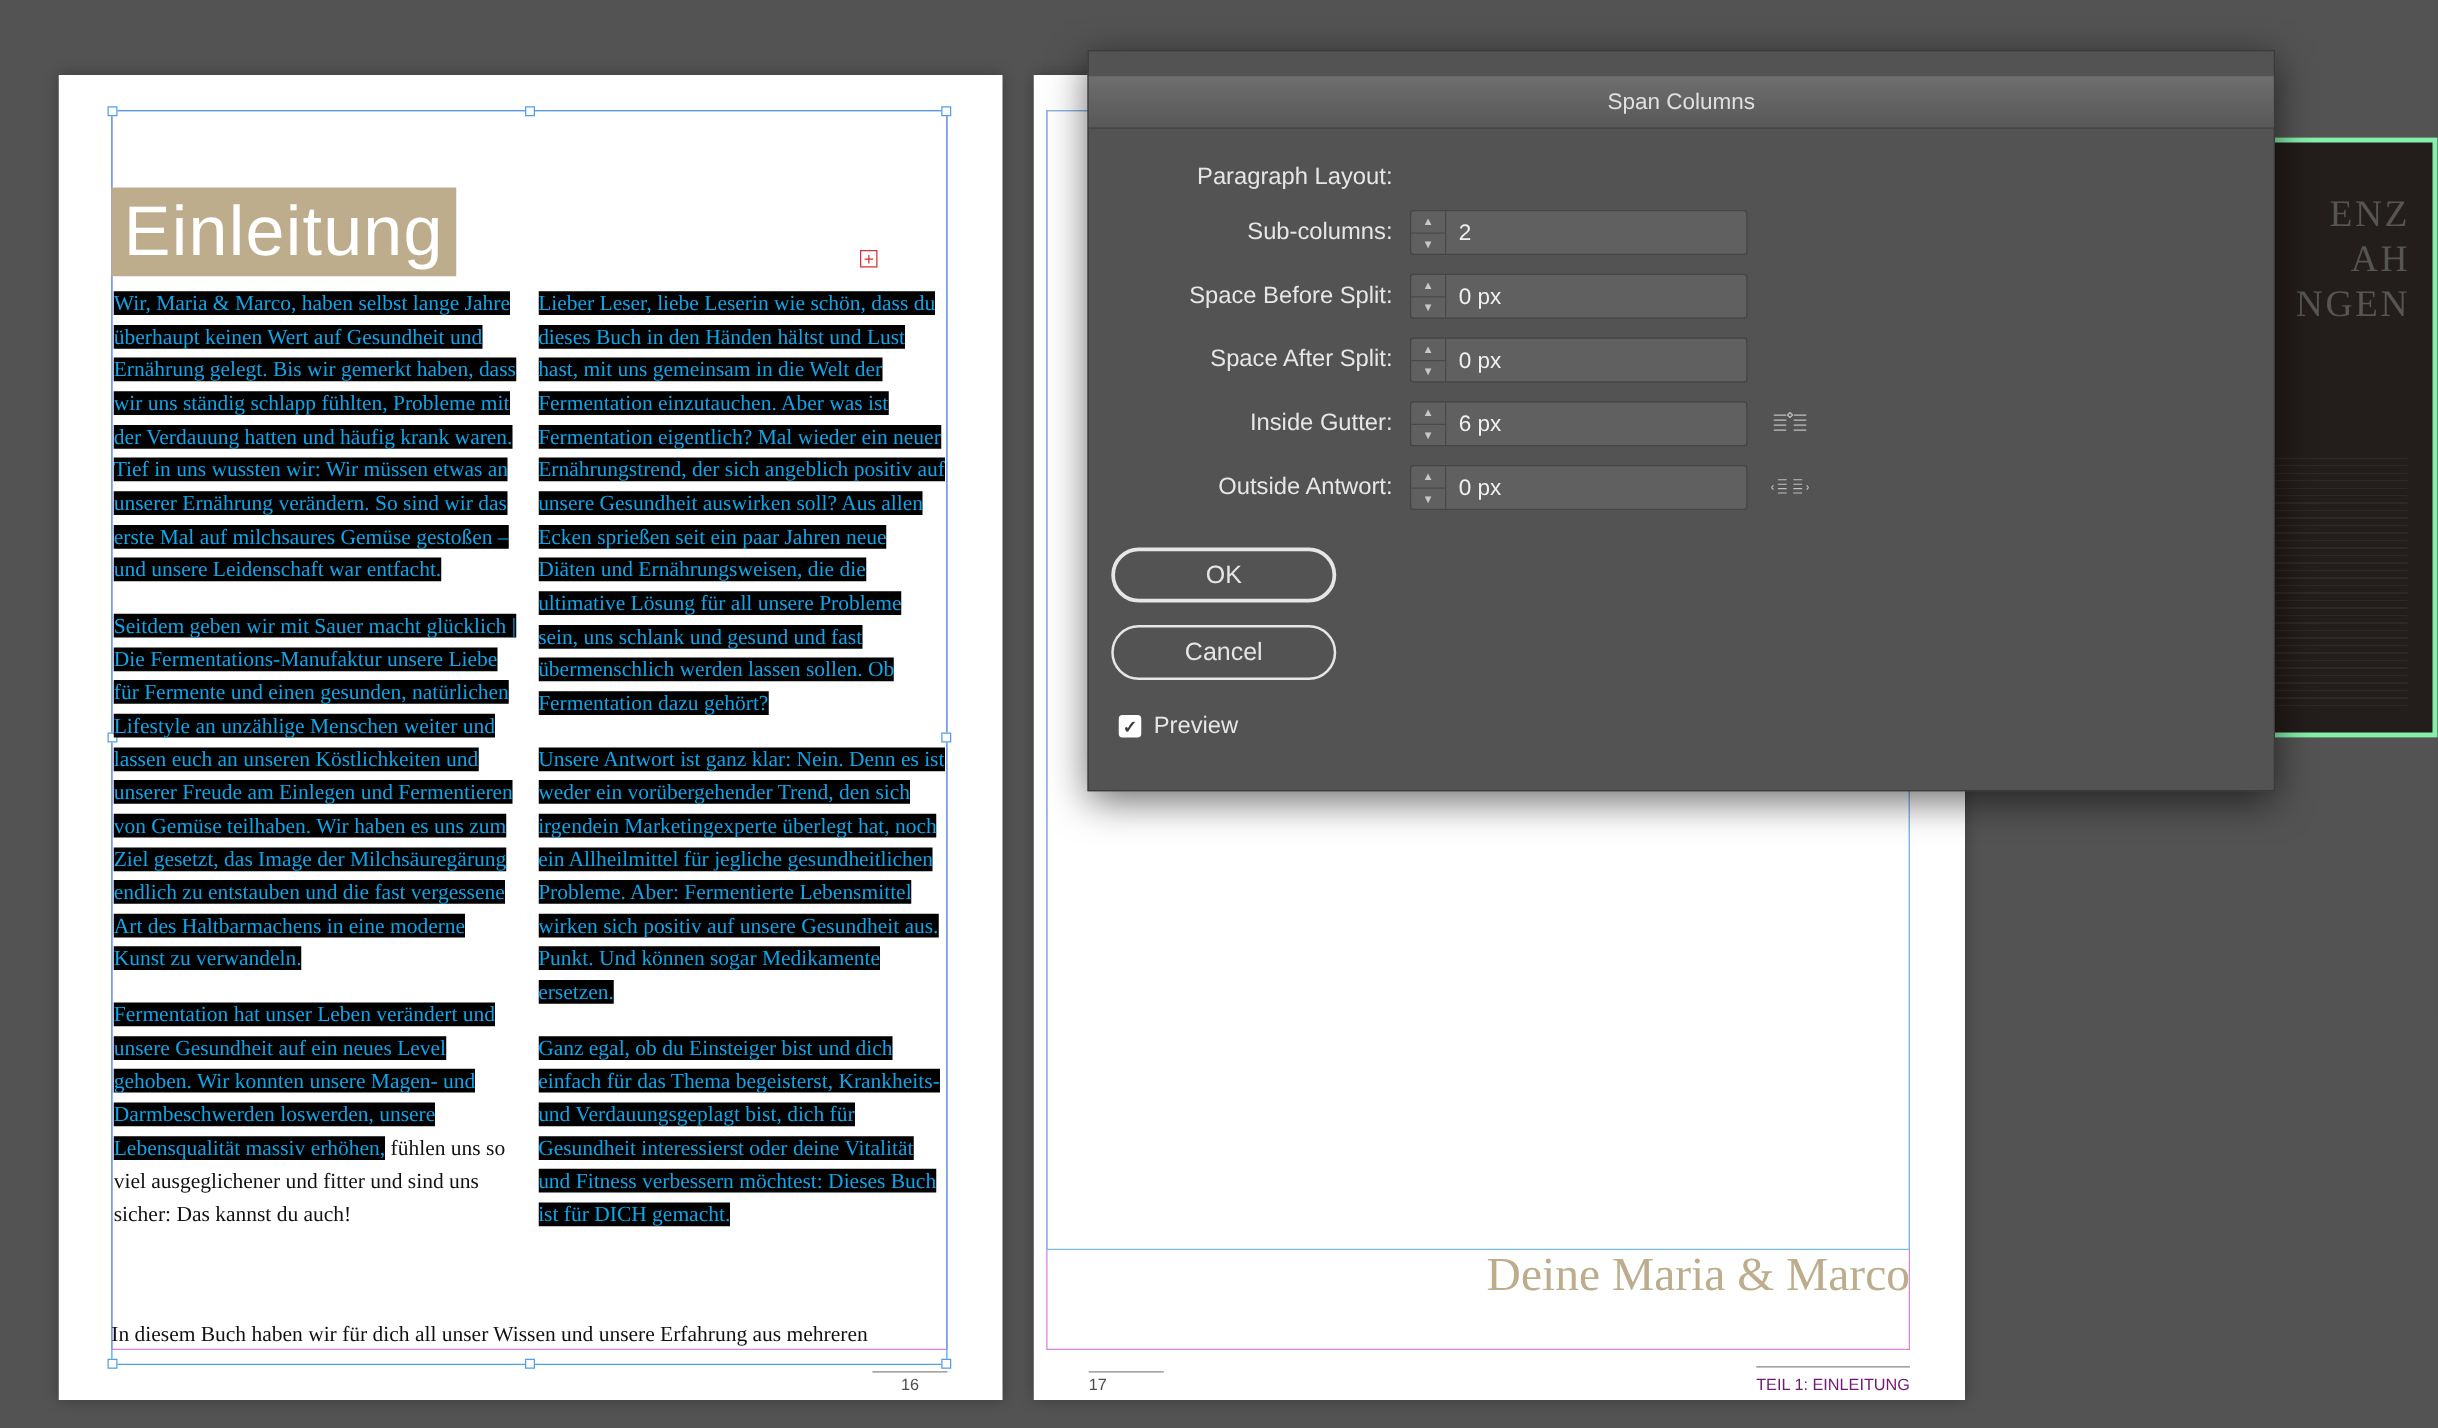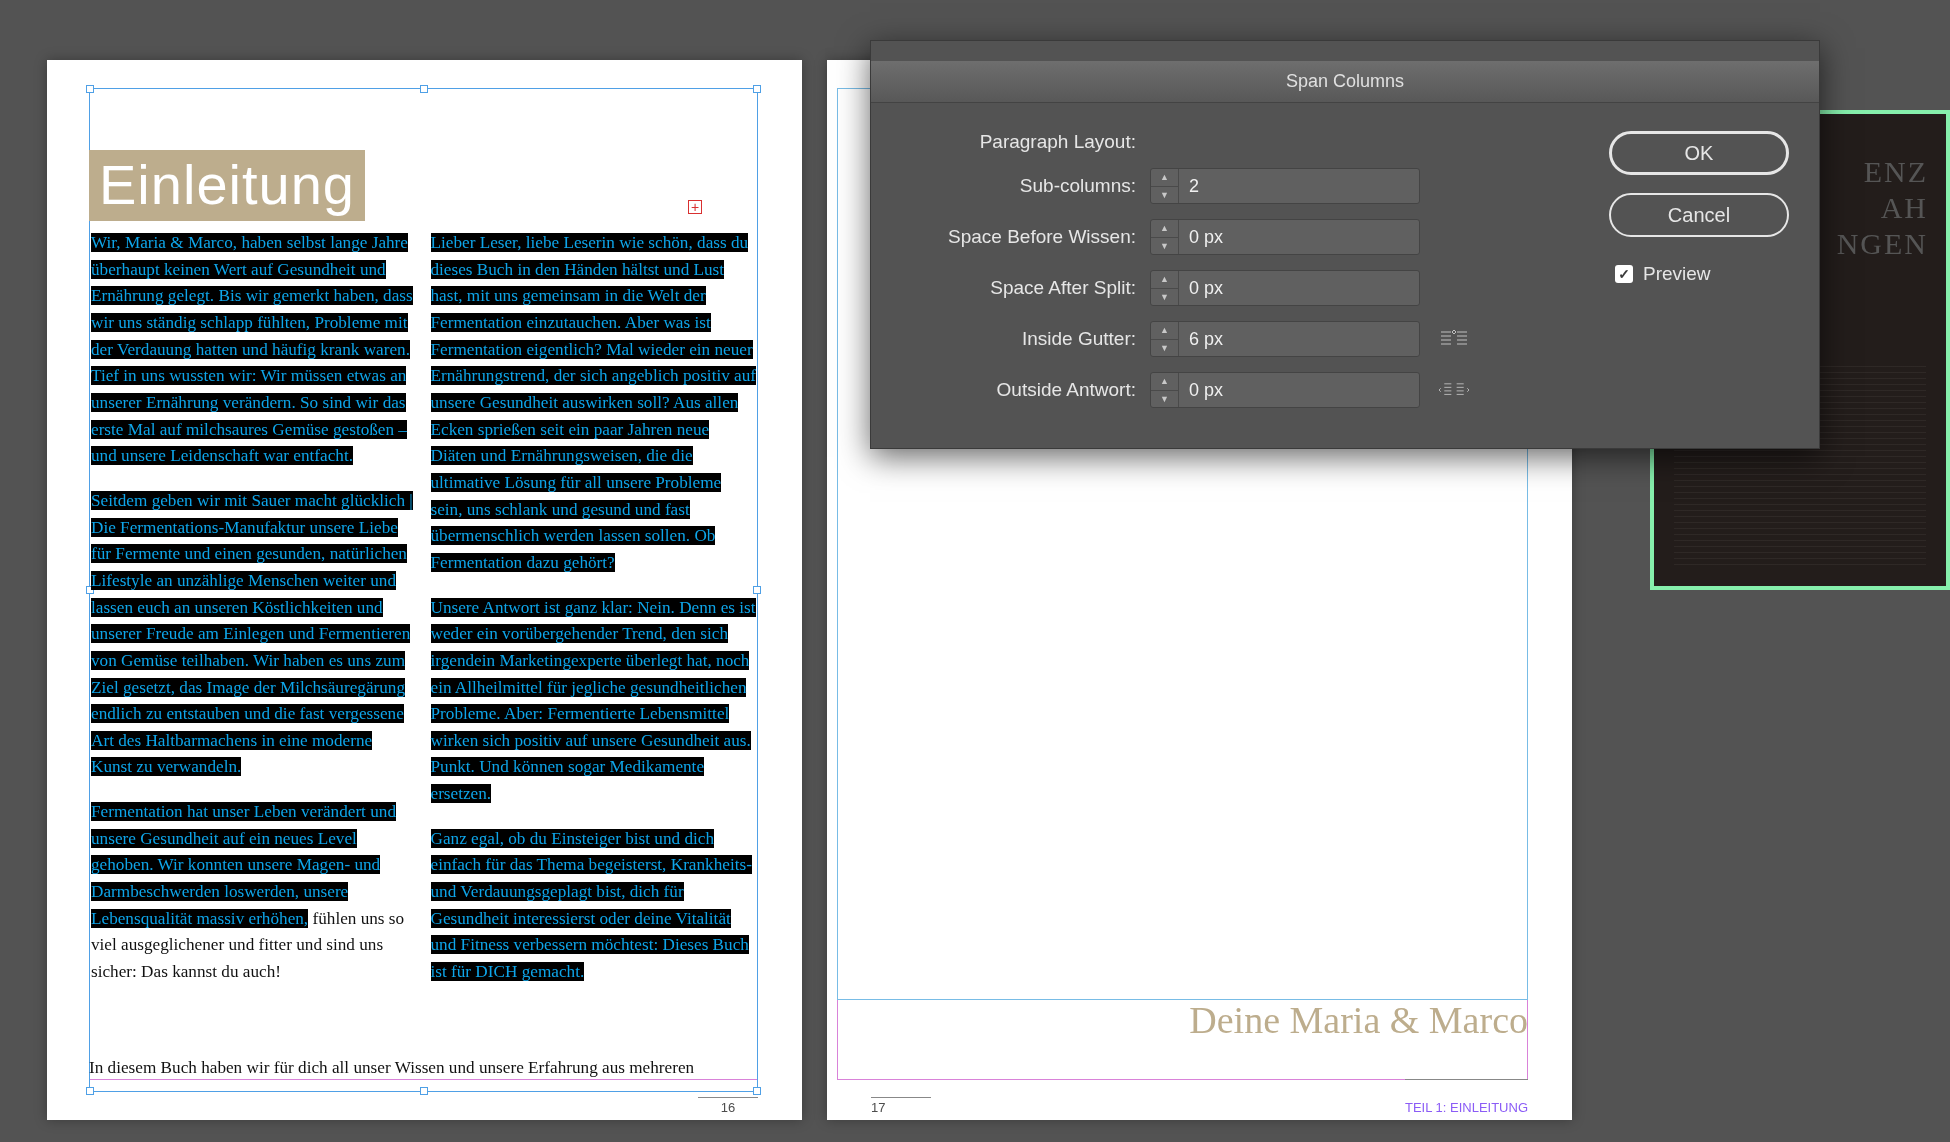--- a/index.html
+++ b/index.html
@@ -122,24 +122,24 @@
     padding-top: 2px;
     width: 60px;
     text-align: center;
   }
   .page-num.right { right: 44px; }
   .page-num.left-align { left: 44px; text-align: left; padding-top: 2px;}
   .folio-right {
     position: absolute;
     bottom: 5px; right: 44px;
     font-size: 13px;
-    color: #8b5cf6;
+    color: #701a75;
     font-family: Futura, sans-serif;
     border-top: 1px solid #888;
-    padding-top: 20px;
+    padding-top: 6px;
   }
 
   .right-frame {
     position: absolute;
     left: 10px; right: 44px; top: 28px; bottom: 40px;
     border: 1px solid #d982d9;
   }
   .right-text-frame {
     position: absolute;
     left: 10px; right: 44px; top: 28px; bottom: 120px;
@@ -172,22 +172,23 @@
     padding: 10px 0;
     background: linear-gradient(#6e6e6e,#585858);
     font-size: 18px;
     font-weight: 500;
     color: #e0e0e0;
     border-bottom: 1px solid #434343;
     margin-top: 20px;
   }
   .dialog-body {
     display: flex;
-    padding: 28px 30px 40px 40px;
-    gap: 46px;
+    padding: 28px 30px 40px 18px;
+    gap: 30px;
+    flex-direction: column;
   }
   .fields {
     flex: 1;
     display: flex;
     flex-direction: column;
     gap: 15px;
   }
   .row {
     display: flex;
     align-items: center;
@@ -391,21 +392,21 @@
         <div class="stepper-box">
           <div class="stepper-btns">
             <div class="step-half">▲</div>
             <div class="step-half">▼</div>
           </div>
           <div class="stepper-val">2</div>
         </div>
       </div>
 
       <div class="row">
-        <div class="label">Space Before Wissen:</div>
+        <div class="label">Space Before Split:</div>
         <div class="stepper-box">
           <div class="stepper-btns">
             <div class="step-half">▲</div>
             <div class="step-half">▼</div>
           </div>
           <div class="stepper-val">0 px</div>
         </div>
       </div>
 
       <div class="row">

